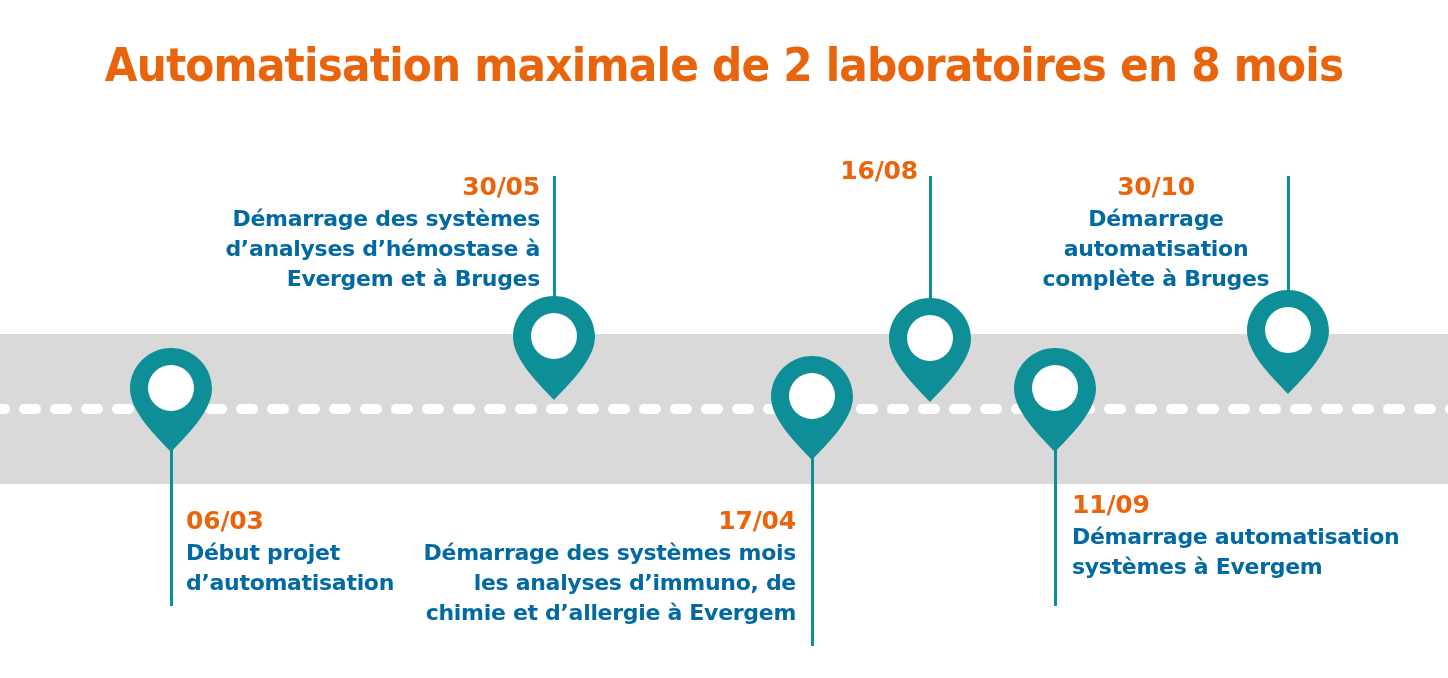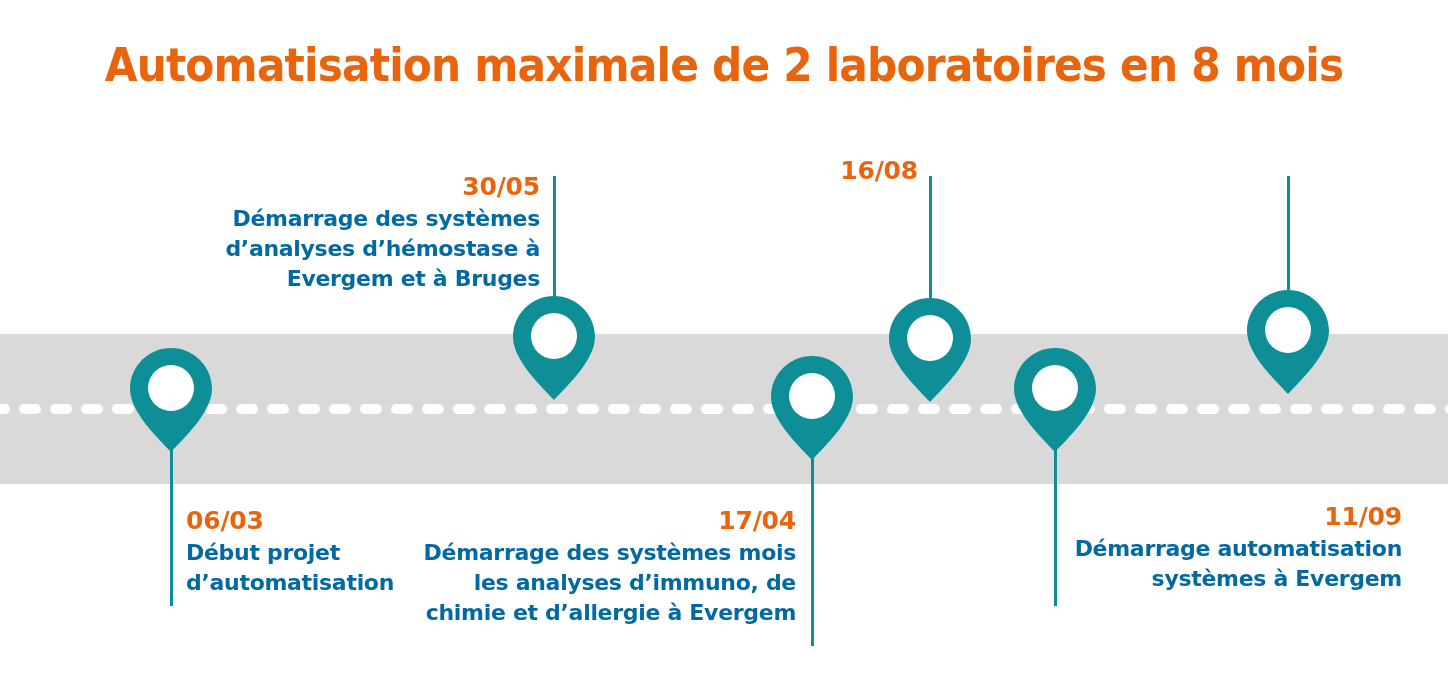--- a/index.html
+++ b/index.html
@@ -181,20 +181,24 @@
     <div class="date">16/08</div>
   </div>
 
   <div class="stem" style="left:1287px; top:176px; height:116px;"></div>
   <div class="pin" style="left:1247px; top:290px;">
     <svg viewBox="0 0 82 104" xmlns="http://www.w3.org/2000/svg" aria-hidden="true">
       <path d="M41 0 C18.4 0 0 18.4 0 41 C0 64 28 90 41 104 C54 90 82 64 82 41 C82 18.4 63.6 0 41 0 Z" fill="#0E8E96"></path>
       <circle cx="41" cy="40" r="23" fill="#FFFFFF"></circle>
     </svg>
   </div>
+  <div class="label align-center" style="left:1036px; top:170px; width:240px;">
+    <div class="date">30/10</div>
+    <div class="body">Démarrage automatisation complète à Bruges</div>
+  </div>
 
   <div class="pin" style="left:130px; top:348px;">
     <svg viewBox="0 0 82 104" xmlns="http://www.w3.org/2000/svg" aria-hidden="true">
       <path d="M41 0 C18.4 0 0 18.4 0 41 C0 64 28 90 41 104 C54 90 82 64 82 41 C82 18.4 63.6 0 41 0 Z" fill="#0E8E96"></path>
       <circle cx="41" cy="40" r="23" fill="#FFFFFF"></circle>
     </svg>
   </div>
   <div class="stem" style="left:170px; top:448px; height:158px;"></div>
   <div class="label align-left" style="left:186px; top:504px; width:300px;">
     <div class="date">06/03</div>
@@ -213,18 +217,18 @@
     <div class="body">Démarrage des systèmes mois les analyses d’immuno, de chimie et d’allergie à Evergem</div>
   </div>
 
   <div class="pin" style="left:1014px; top:348px;">
     <svg viewBox="0 0 82 104" xmlns="http://www.w3.org/2000/svg" aria-hidden="true">
       <path d="M41 0 C18.4 0 0 18.4 0 41 C0 64 28 90 41 104 C54 90 82 64 82 41 C82 18.4 63.6 0 41 0 Z" fill="#0E8E96"></path>
       <circle cx="41" cy="40" r="23" fill="#FFFFFF"></circle>
     </svg>
   </div>
   <div class="stem" style="left:1054px; top:448px; height:158px;"></div>
-  <div class="label align-left" style="left:1072px; top:500px; width:330px;text-align:right;">
+  <div class="label align-left" style="left:1072px; top:488px; width:330px;">
     <div class="date">11/09</div>
     <div class="body">Démarrage automatisation systèmes à Evergem</div>
   </div>
 
 </div>
 
 </body></html>

